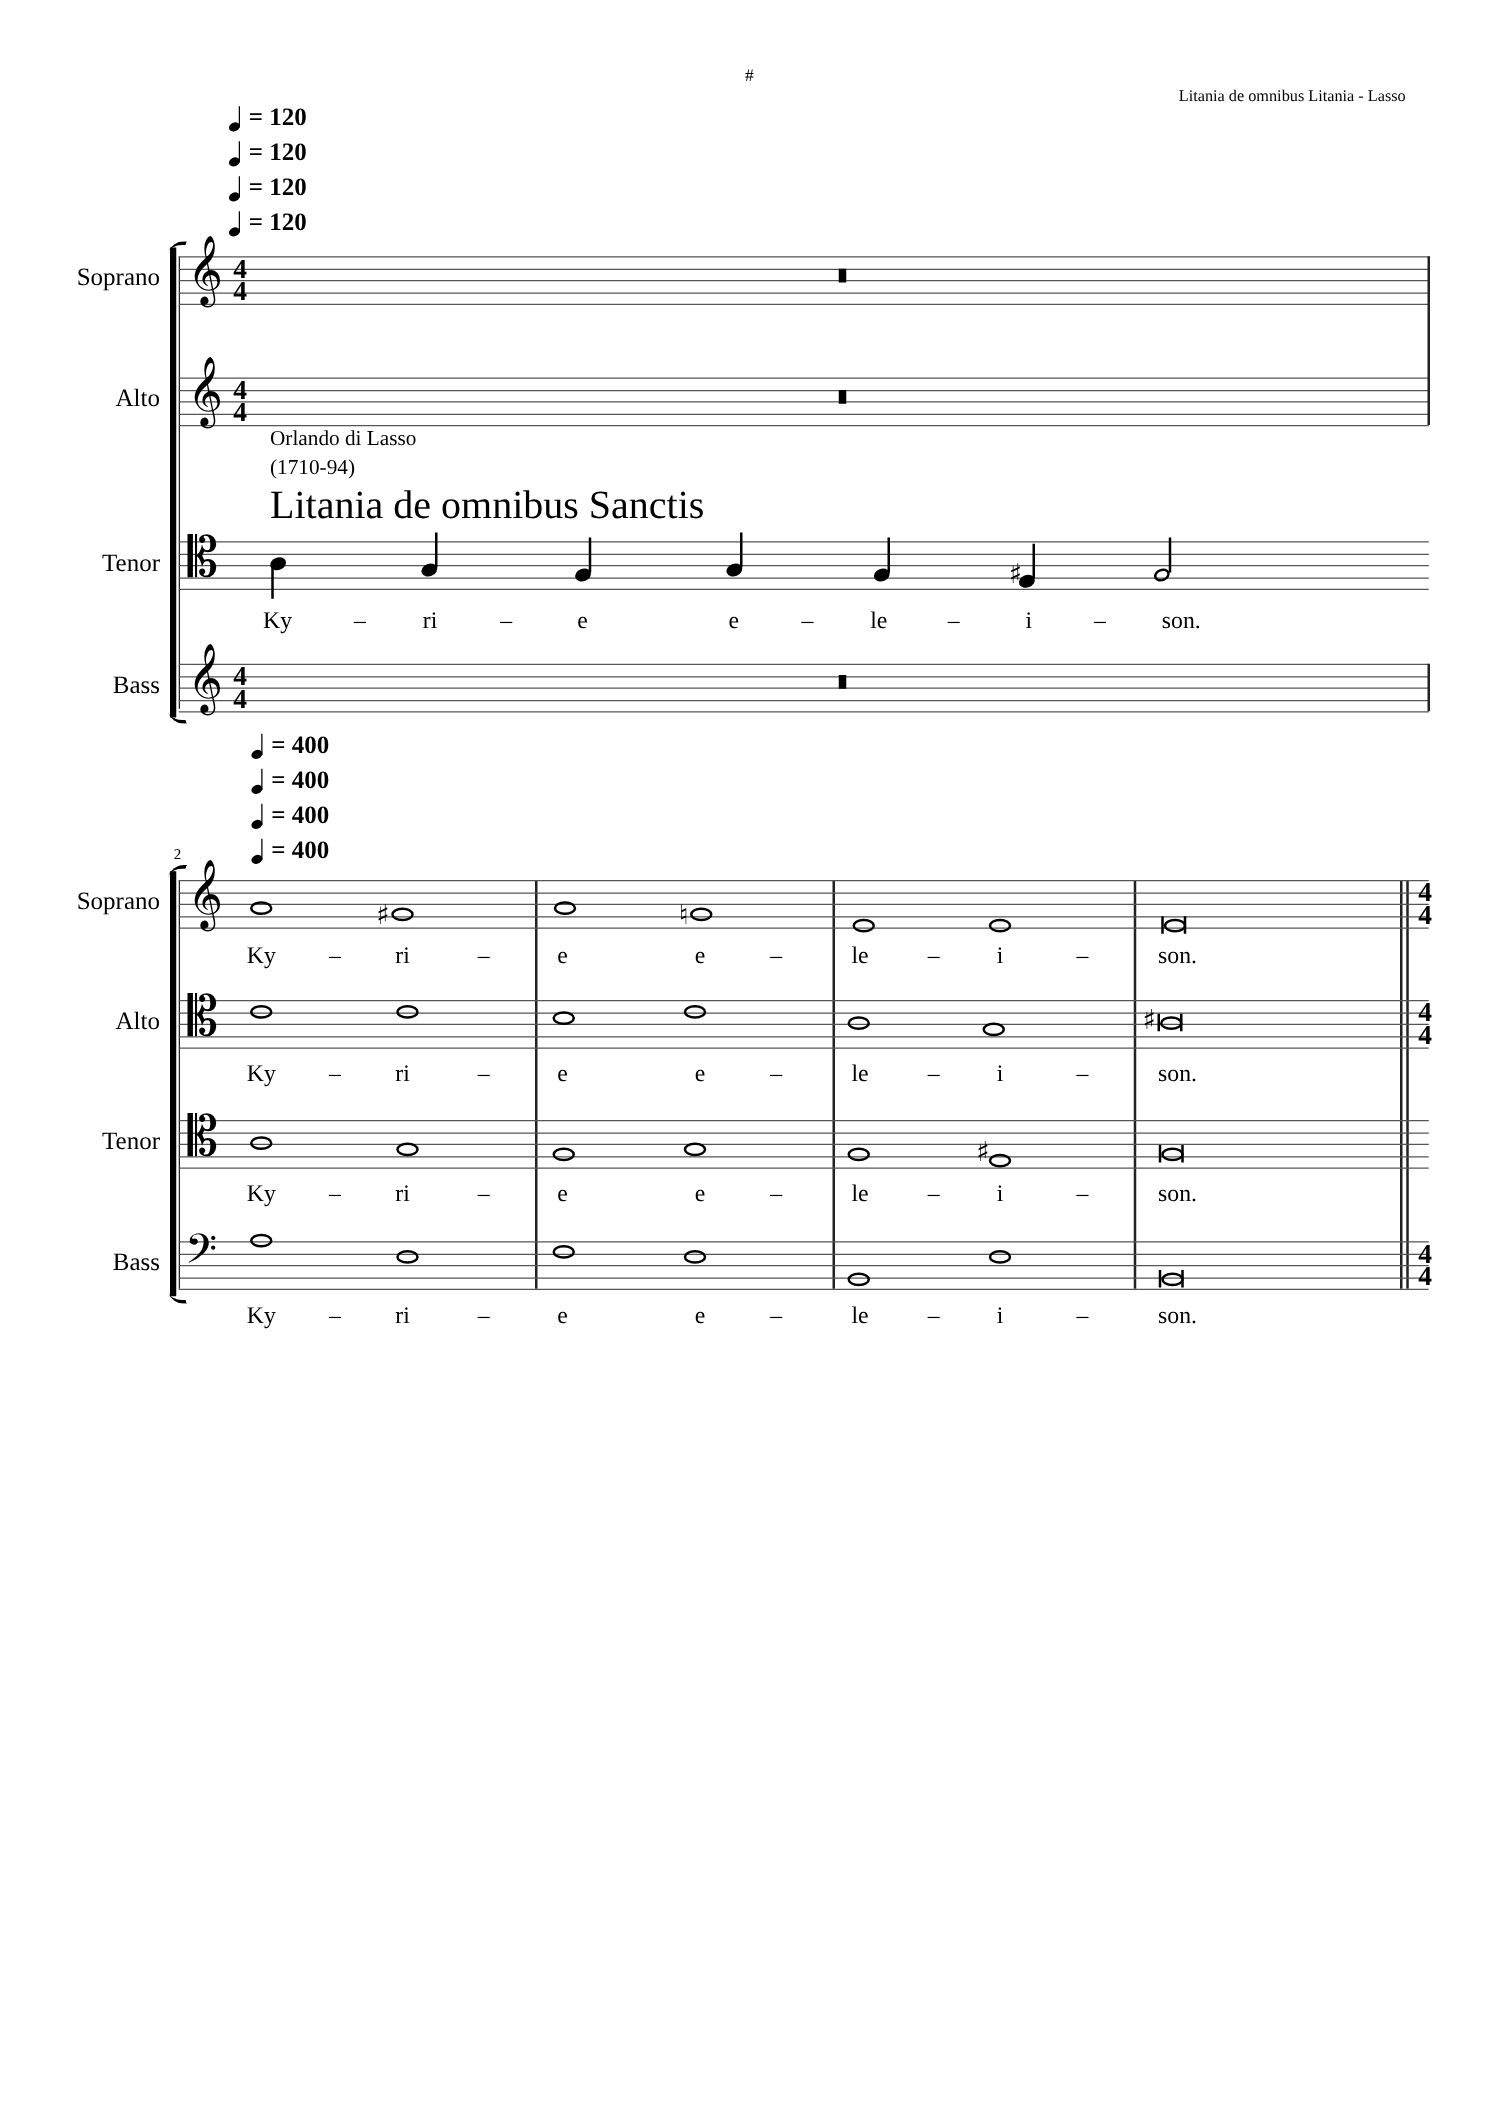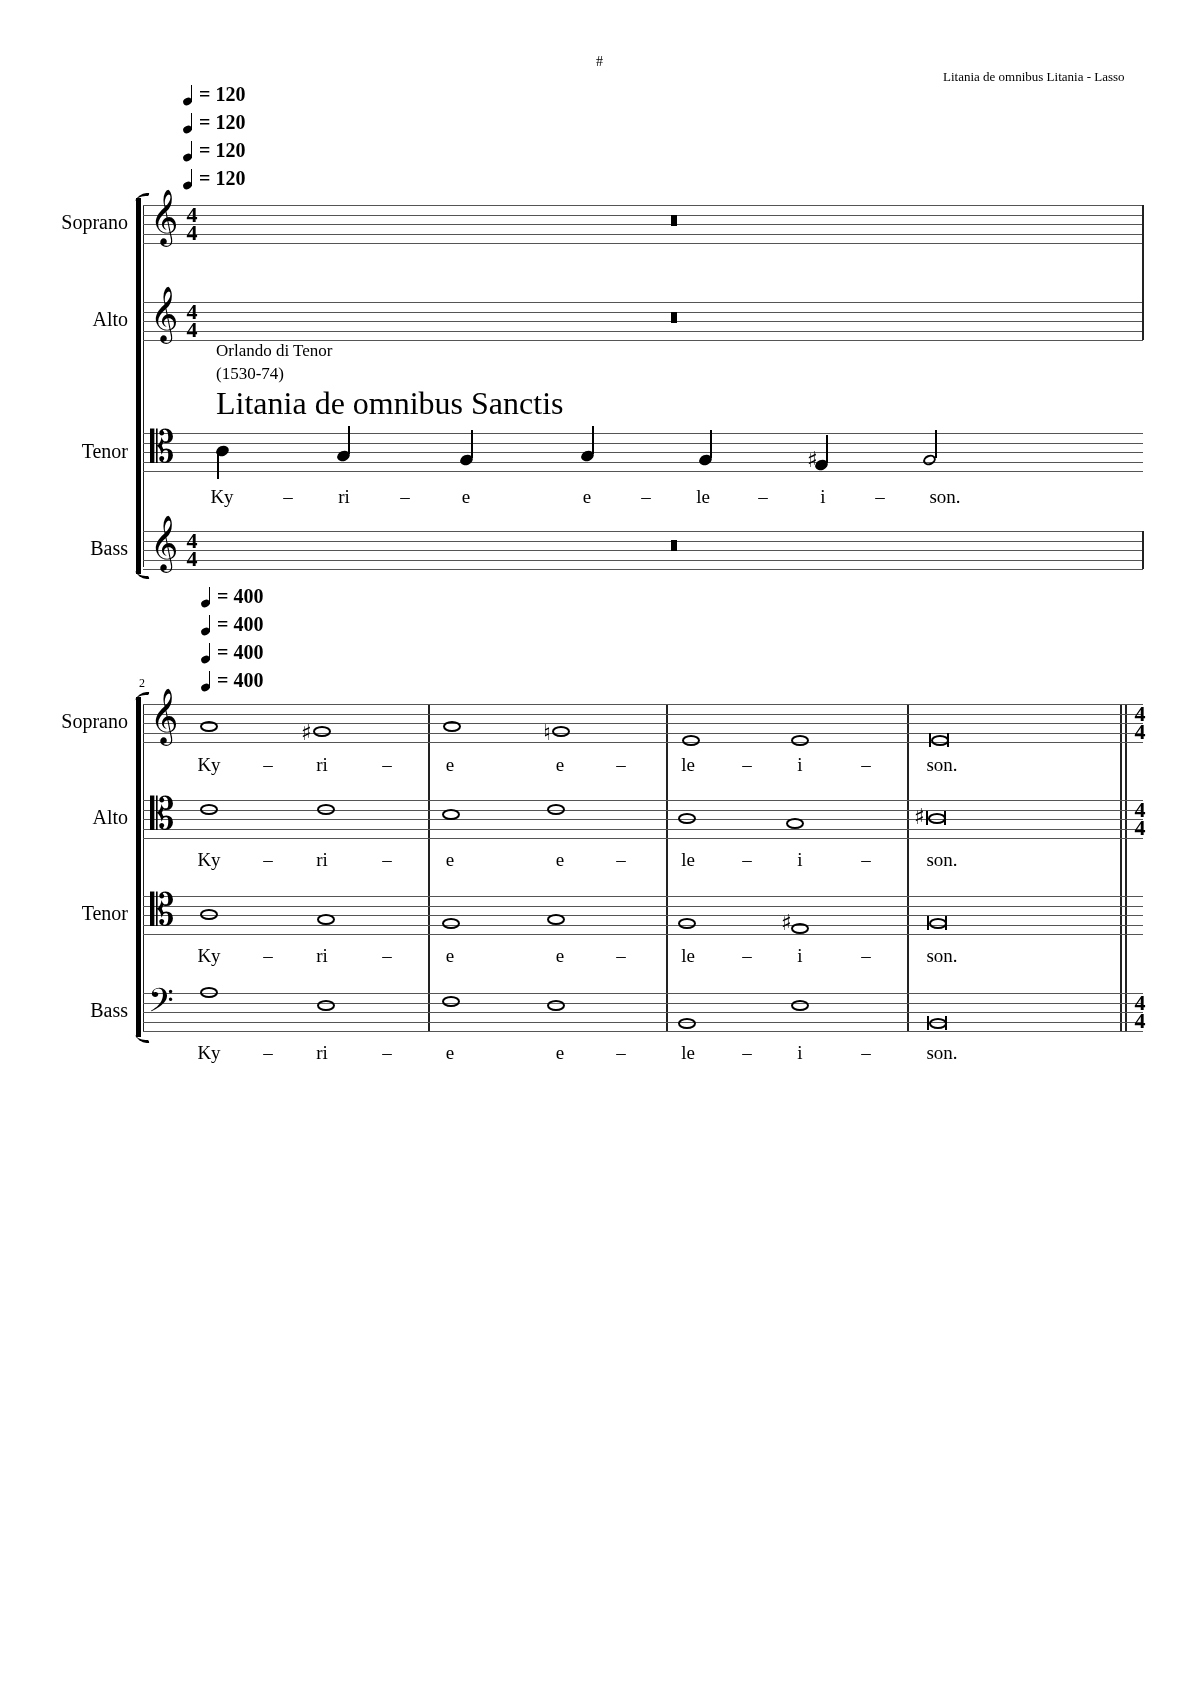--- a/index.html
+++ b/index.html
@@ -90,22 +90,22 @@
   </div>
   <div class="clef" style="left:150px;top:289px;font-size:48px;">𝄞</div>
   <div class="timesig" style="left:185px;top:303px;">
       <div>4</div>
       <div>4</div>
     </div>
   <div class="rest" style="left:671px;top:312px;"></div>
 
   <div class="barline" style="left:1142px;top:205px;height:135px;"></div>
 
-  <div class="abs composer" style="left:216px;top:341px;">Orlando di Tenor</div>
-  <div class="abs composer" style="left:216px;top:364px;">(1530-74)</div>
+  <div class="abs composer" style="left:216px;top:341px;">Orlando di Lasso</div>
+  <div class="abs composer" style="left:216px;top:364px;">(1710-94)</div>
   <div class="abs title" style="left:216px;top:385px;">Litania de omnibus Sanctis</div>
 
   <div class="abs part-label" style="left:38px;top:440px;">Tenor</div>
   <div class="staff" style="left:143px;top:433px;width:1000px;">
     <div class="line" style="top:0"></div>
       <div class="line" style="top:9.5px"></div>
       <div class="line" style="top:19px"></div>
       <div class="line" style="top:28.5px"></div>
       <div class="line" style="top:38px"></div>
   </div>

